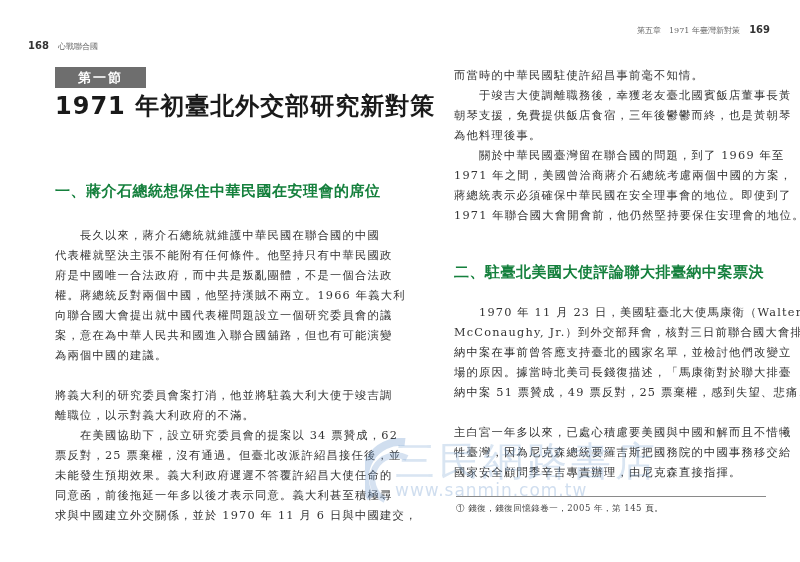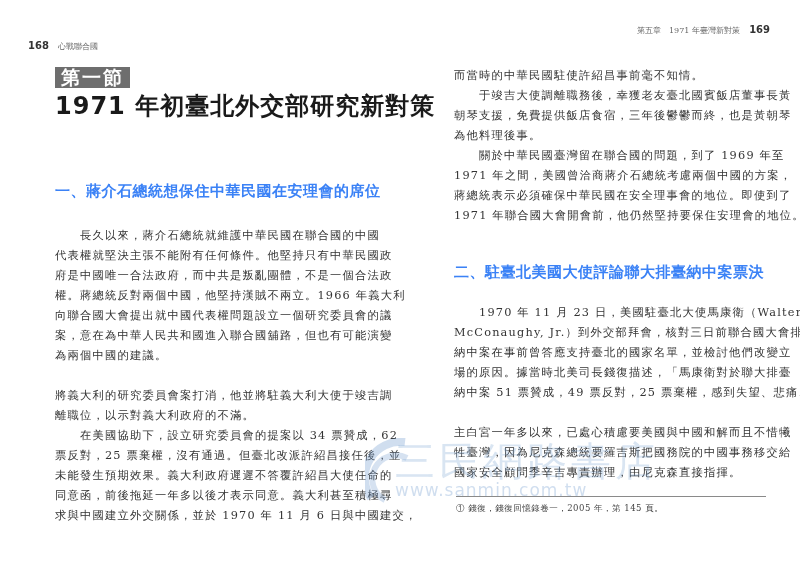--- a/index.html
+++ b/index.html
@@ -5,26 +5,26 @@
   html, body { margin: 0; padding: 0; background: #ffffff; }
   body { width: 800px; height: 562px; position: relative; overflow: hidden;
          font-family: "DejaVu Serif", "Liberation Serif", serif; color: #2a2a2a; }
   .page { position: absolute; top: 0; height: 562px; }
   .page-left { left: 0; width: 400px; }
   .page-right { left: 400px; width: 400px; }
   .runhead { position: absolute; top: 24px; font-size: 10px; color: #555; white-space: nowrap; }
   .runhead .pgnum { font-family: "DejaVu Sans", sans-serif; font-weight: bold; font-size: 10px; color: #333; }
   .runhead .title { font-size: 8px; color: #666; margin: 0 6px; }
   .section-badge { position: absolute; left: 55px; top: 67px; background: #6e6e6e; color: #ffffff;
-         font-family: "DejaVu Sans", sans-serif; font-weight: bold; font-size: 19px;
-         padding: 1px 6px; line-height: 19px; letter-spacing: 2px; }
+         font-family: "DejaVu Sans", sans-serif; font-weight: bold; font-size: 13px;
+         padding: 1px 23px; line-height: 19px; letter-spacing: 2px; }
   .chapter-title { position: absolute; left: 55px; top: 90px; font-family: "DejaVu Sans", sans-serif;
          font-weight: bold; font-size: 24px; color: #1a1a1a; white-space: nowrap; letter-spacing: 1px; }
   .subhead { position: absolute; font-family: Liberation Sans, sans-serif; font-weight: bold;
-         font-size: 15px; color: #3b82f6; white-space: nowrap; letter-spacing: 0.5px; }
+         font-size: 15px; color: #15803d; white-space: nowrap; letter-spacing: 0.5px; }
   .line { position: absolute; font-size: 11.3px; white-space: nowrap; color: #333; letter-spacing: 1.2px; line-height: 14px; }
   .footnote-rule { position: absolute; left: 456px; top: 496px; width: 310px; height: 1px; background: #8a8a8a; }
   .footnote { position: absolute; left: 456px; top: 503px; font-size: 8.5px; color: #444; white-space: nowrap; letter-spacing: 0.5px; }
   .sup { font-size: 7px; vertical-align: super; }
   .watermark { position: absolute; left: 365px; top: 438px; width: 240px; height: 70px; pointer-events: none; }
   .wm-arc { position: absolute; left: 0; top: 0; width: 46px; height: 70px; }
   .wm-text { position: absolute; left: 30px; top: -4px; font-family: "DejaVu Serif", serif; font-size: 40px;
          color: rgba(120,160,210,0.28); white-space: nowrap; letter-spacing: 4px; }
   .wm-url { position: absolute; left: 30px; top: 42px; font-family: "DejaVu Sans", sans-serif; font-size: 17px;
          color: rgba(120,160,210,0.35); white-space: nowrap; letter-spacing: 1px; }

